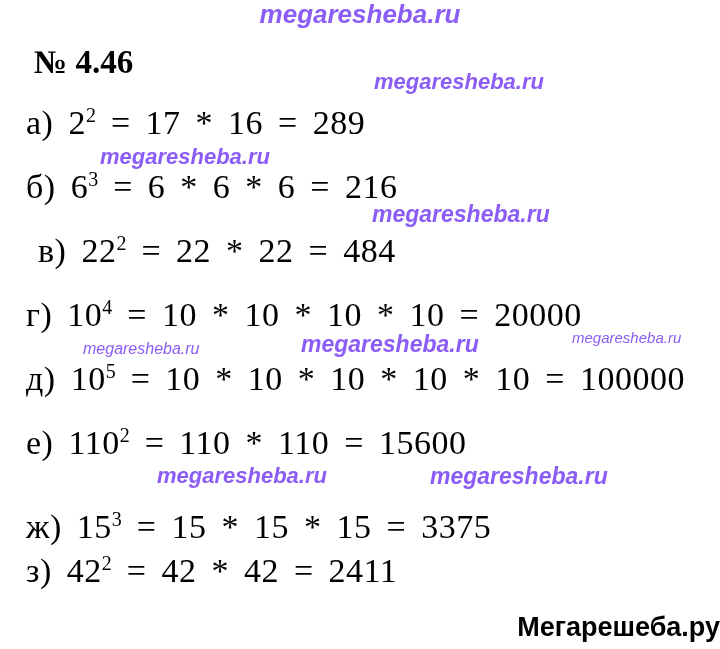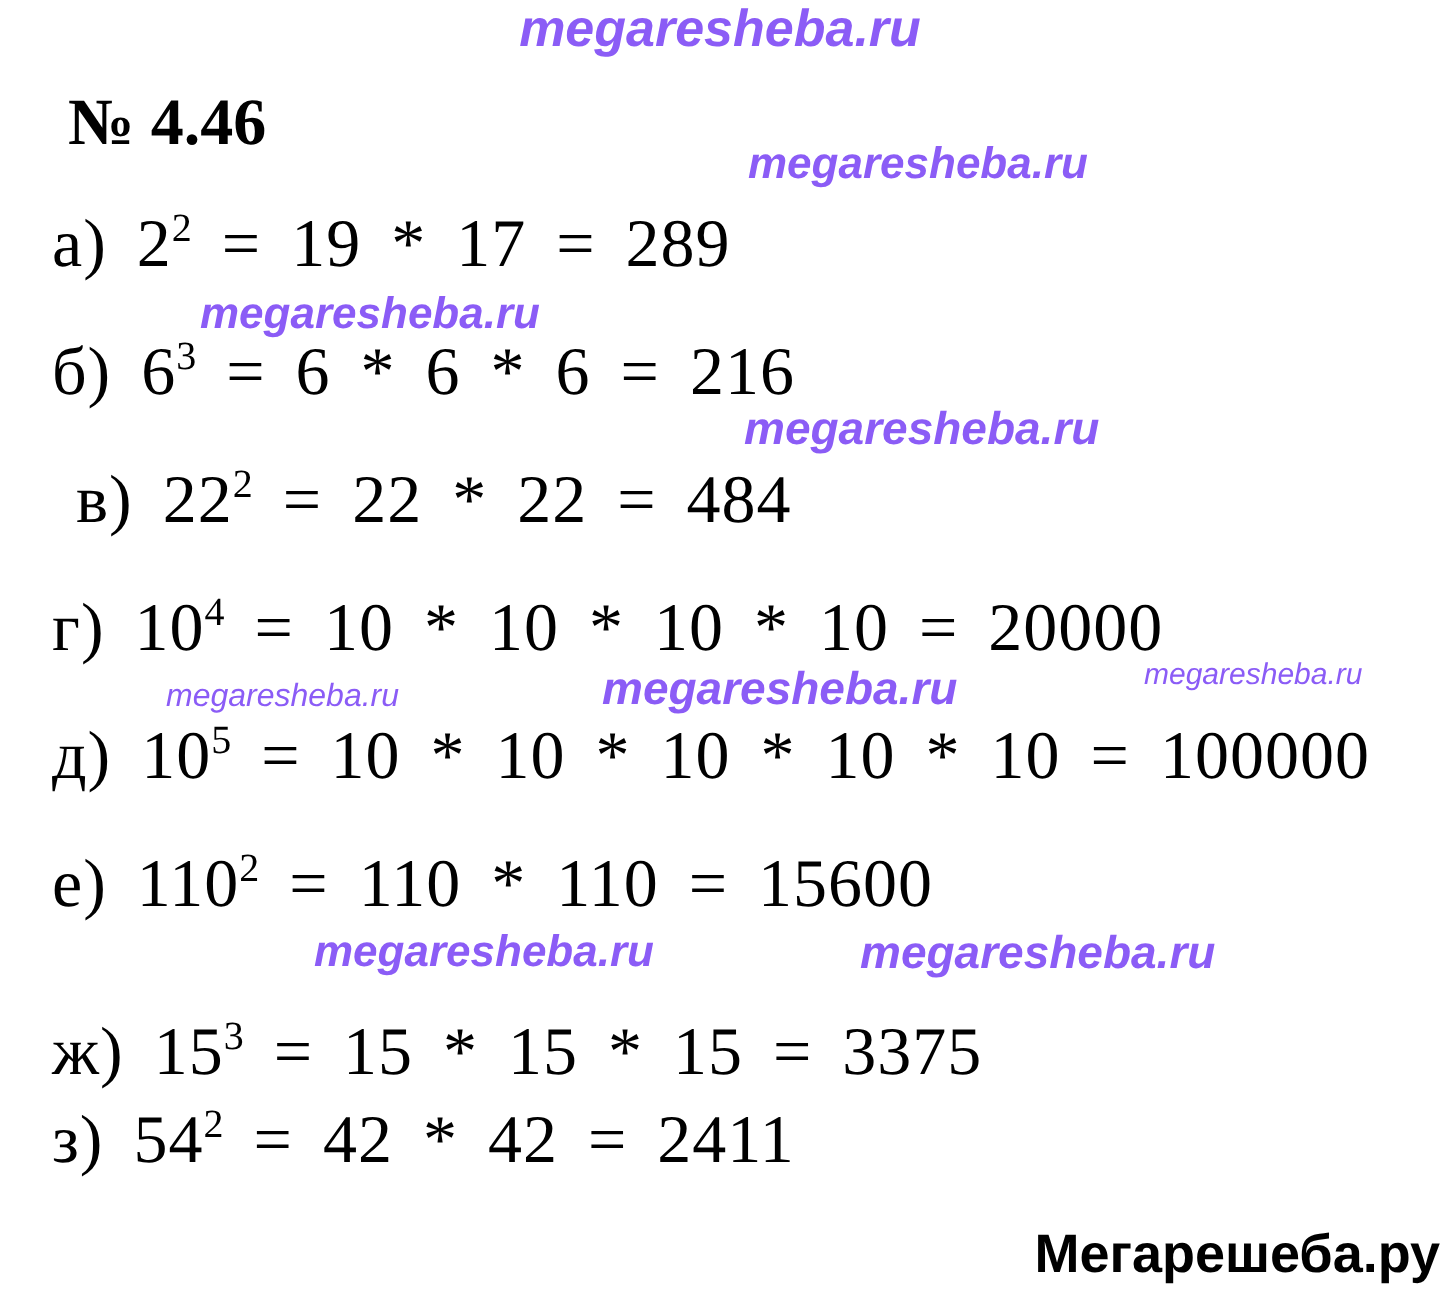--- a/index.html
+++ b/index.html
@@ -78,21 +78,21 @@
 <div class="wm wm-bold" style="left:301px; top:332px; font-size:23px;">megaresheba.ru</div>
 <div class="wm" style="left:572px; top:330px; font-size:15px;">megaresheba.ru</div>
 <div class="wm wm-bold" style="left:157px; top:464px; font-size:22px;">megaresheba.ru</div>
 <div class="wm wm-bold" style="left:430px; top:464px; font-size:23px;">megaresheba.ru</div>
 
 <div class="problem-number">№ 4.46</div>
 
 <div class="math-row" style="top:99px;">
   <span>а)</span>
   <span>2</span><sup>2</sup>
-  <span>= 19 * 17 = 289</span>
+  <span>= 17 * 16 = 289</span>
 </div>
 
 <div class="math-row" style="top:163px;">
   <span>б)</span>
   <span>6</span><sup>3</sup>
   <span>= 6 * 6 * 6 = 216</span>
 </div>
 
 <div class="math-row" style="top:227px;margin-left:12px;">
   <span>в)</span>
@@ -119,17 +119,17 @@
 </div>
 
 <div class="math-row" style="top:483px;margin-top:20px;">
   <span>ж)</span>
   <span>15</span><sup>3</sup>
   <span>= 15 * 15 * 15 = 3375</span>
 </div>
 
 <div class="math-row" style="top:547px;">
   <span>з)</span>
-  <span>54</span><sup>2</sup>
+  <span>42</span><sup>2</sup>
   <span>= 42 * 42 = 2411</span>
 </div>
 
 <div class="footer-brand">Мегарешеба.ру</div>
 
 </body></html>

